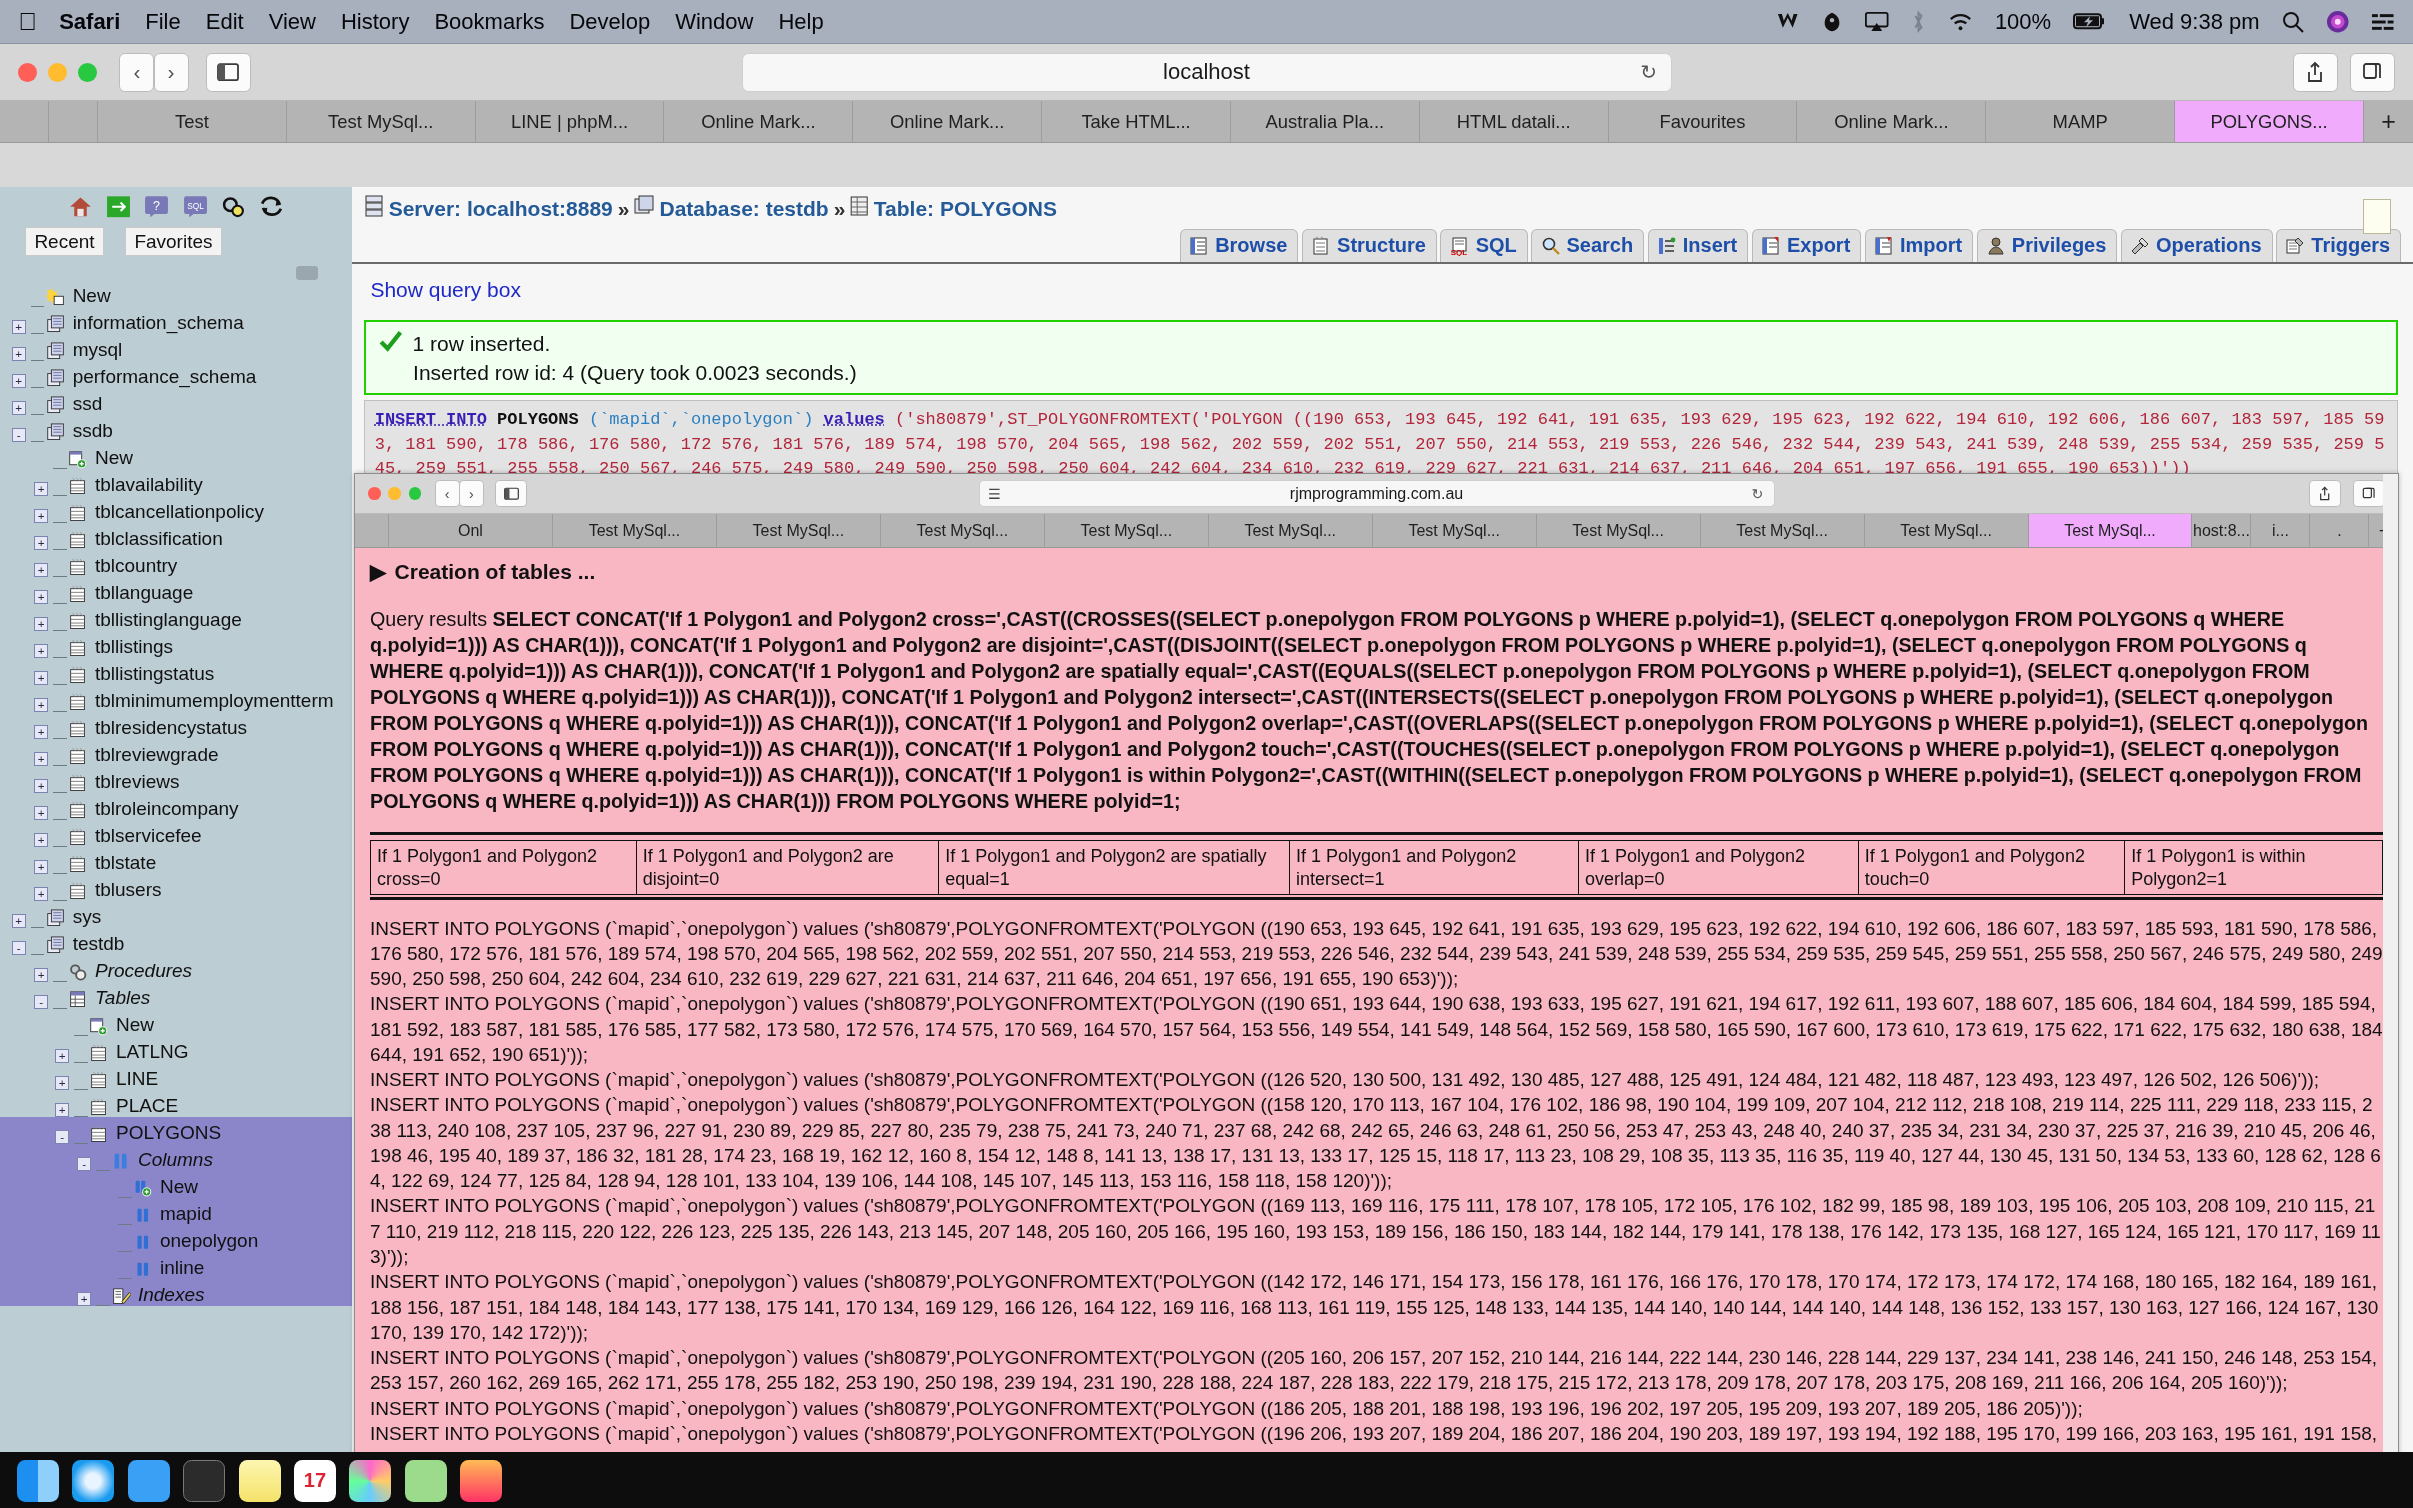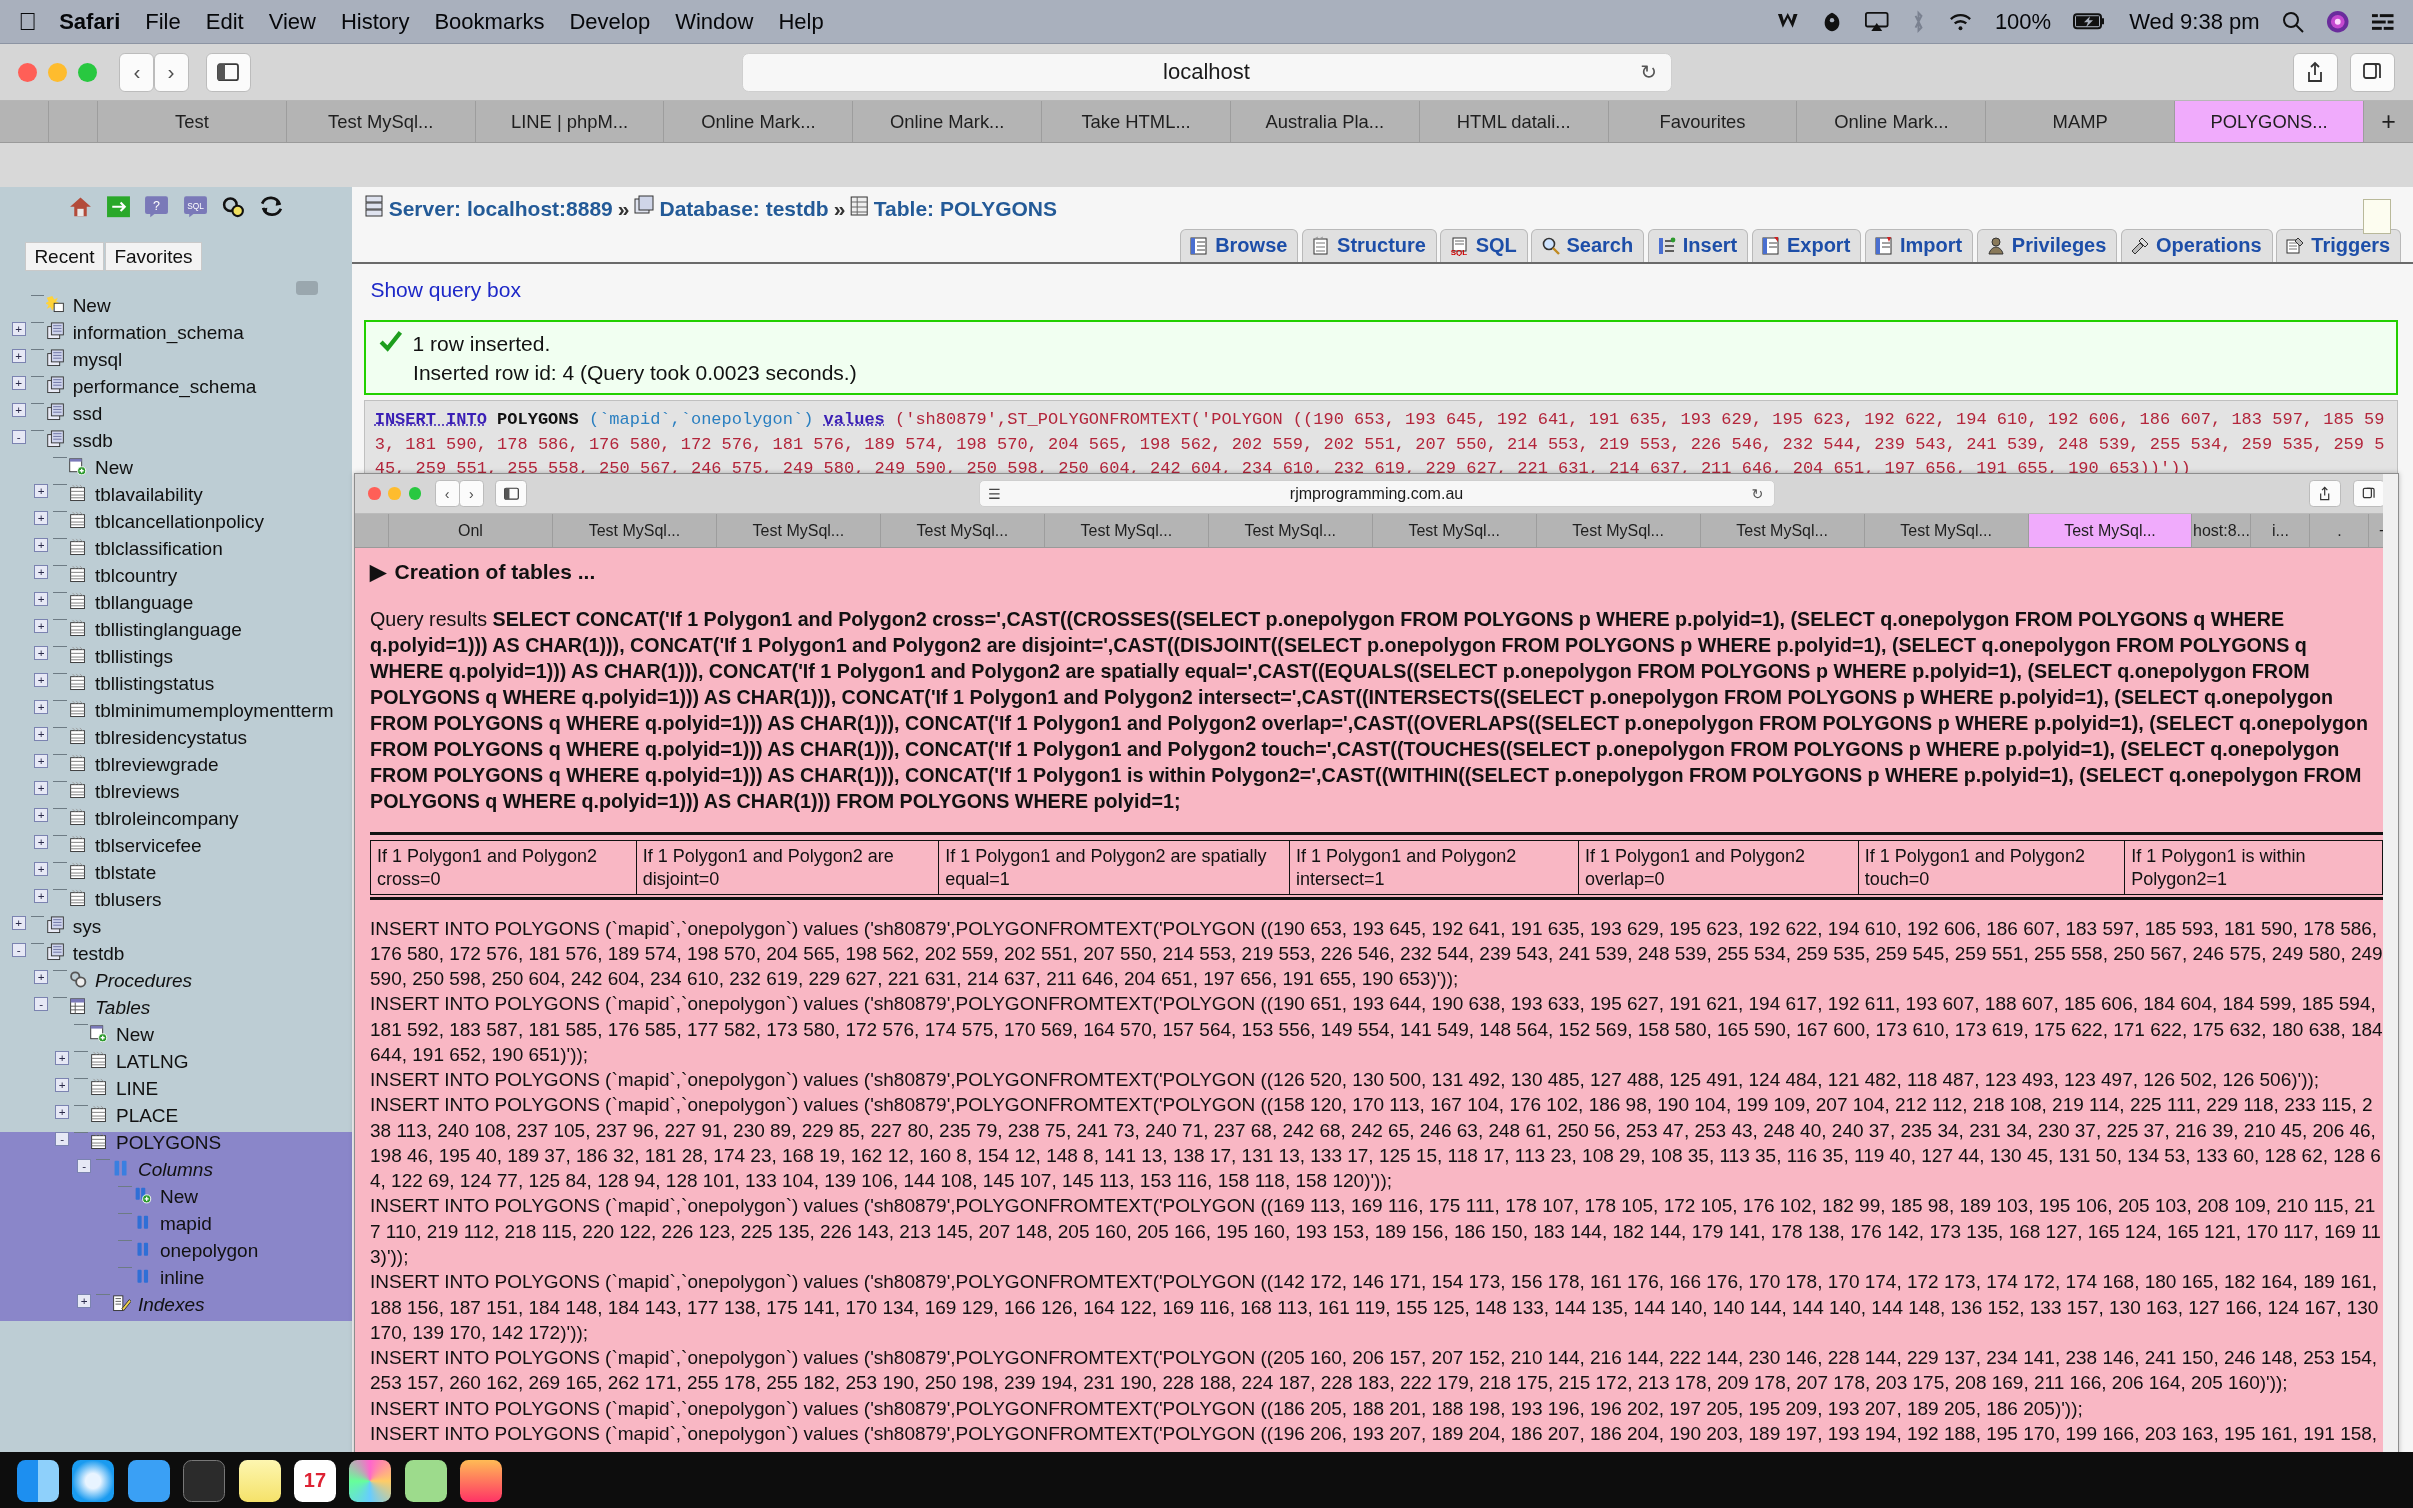--- a/index.html
+++ b/index.html
@@ -90,29 +90,29 @@
     position:relative; overflow:hidden;
   }
   .pma-logo {
     text-align:center; padding-top:15px; font-size:35px; font-weight:bold;
     font-style:italic; letter-spacing:-0.8px;
   }
   .pma-logo .p1 { color:#6c7ba6; }
   .pma-logo .p2 { color:#f19038; }
   .pma-icons { display:flex; justify-content:center; gap:13.4px; margin-top:8.4px; }
   .pma-icons .ic { width:25px; height:25px; display:inline-block; }
-  .pma-tabs { display:flex; gap:1px; margin:22px 0 0 25px; }
+  .pma-tabs { display:flex; gap:21px; margin:7px 0 0 25px; }
   .pma-tabs .t {
     background:#f3f3f3; border:0.8px solid #c9c9c9; padding:2.5px 8.4px;
     font-size:19px; color:#111;
   }
   .linkico { margin:10px 35px 0 auto; width:22px; height:13.4px; background:#9aa7ae;
              border-radius:3.4px; float:right; margin-right:34px; }
   .tree { margin-top:15px; font-size:19px; color:#111; clear:both; }
-  .tnode { display:flex; align-items:flex-start; height:27px; white-space:nowrap; position:relative; }
+  .tnode { display:flex; align-items:flex-end; height:27px; white-space:nowrap; position:relative; }
   .tnode.sel { background:#8a86c9; }
   .tnode .exp {
     width:14.2px; height:14.2px; border:0.8px solid #7b83b0; background:#e6e8f5;
     font-size:11.7px; line-height:11.7px; text-align:center; color:#2a2a4a;
     margin-right:5px; flex:0 0 14.2px;
   }
   .tnode .exp.none { border:none; background:transparent; }
   .ti { width:20px; height:18.4px; margin-right:6.7px; flex:0 0 20px; display:inline-block; }
   .lbl-it { font-style:italic; }
   .dash { width:13.4px; height:0.8px; background:#6d7b84; margin-right:1.7px; flex:0 0 13.4px;}

